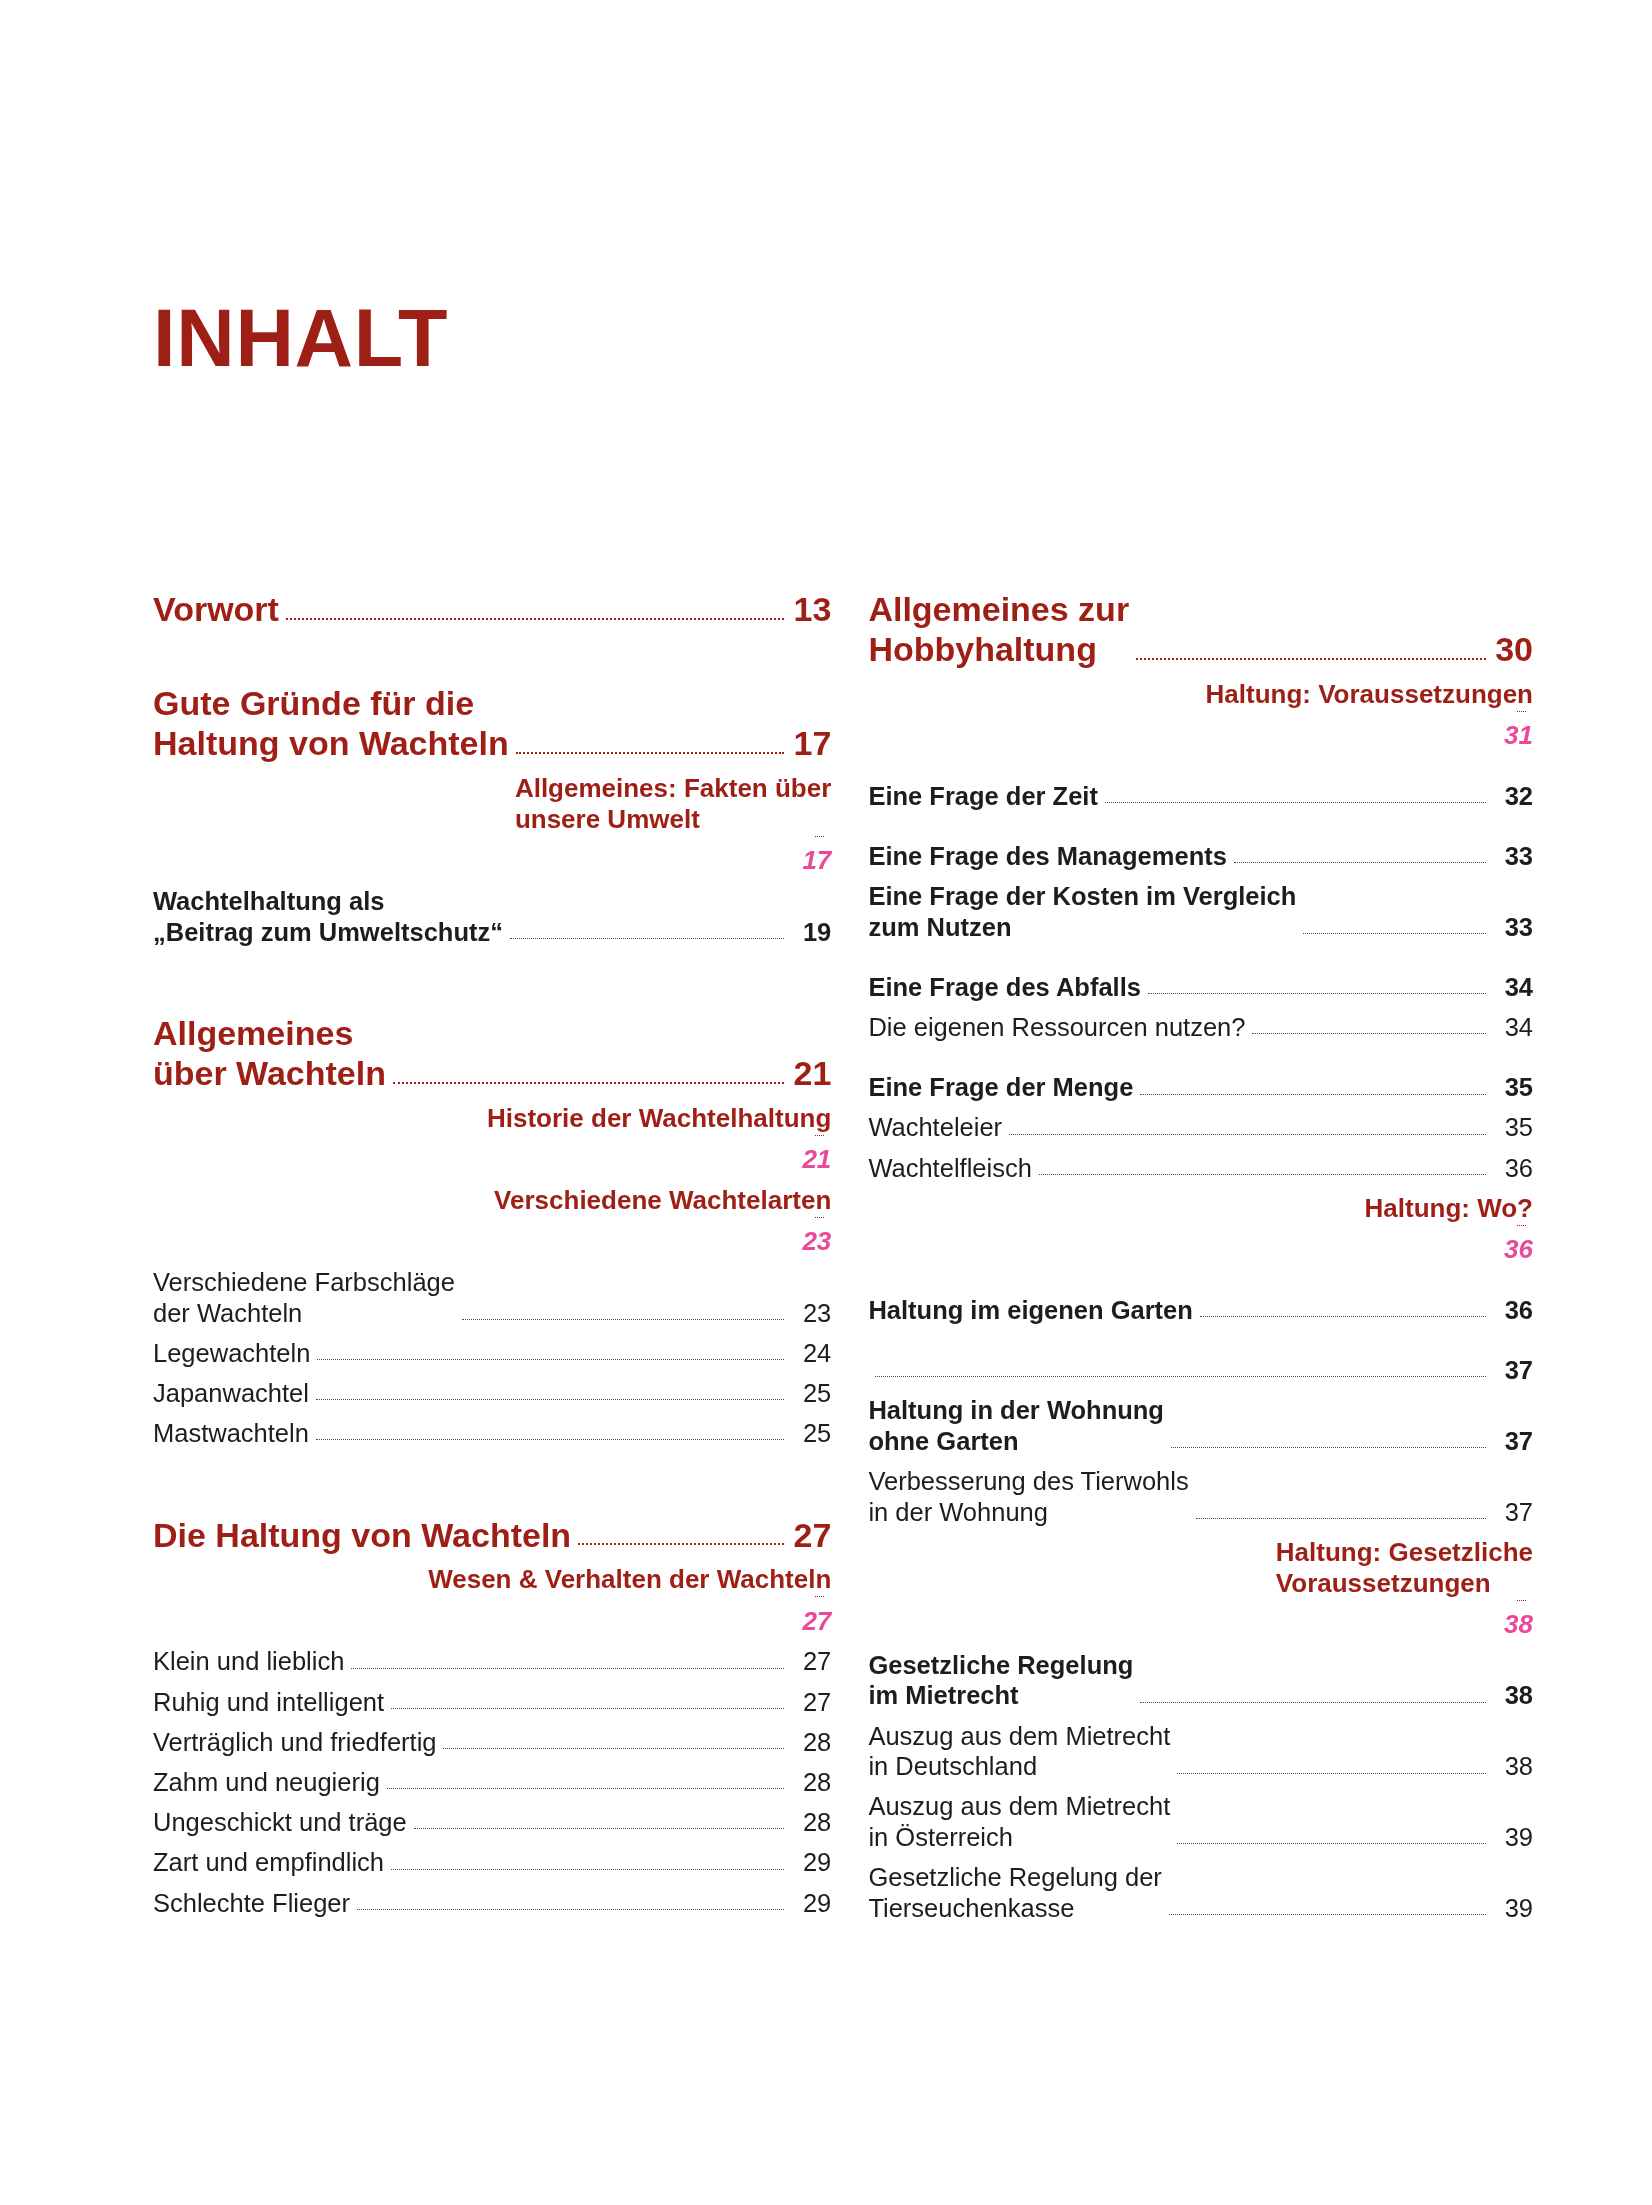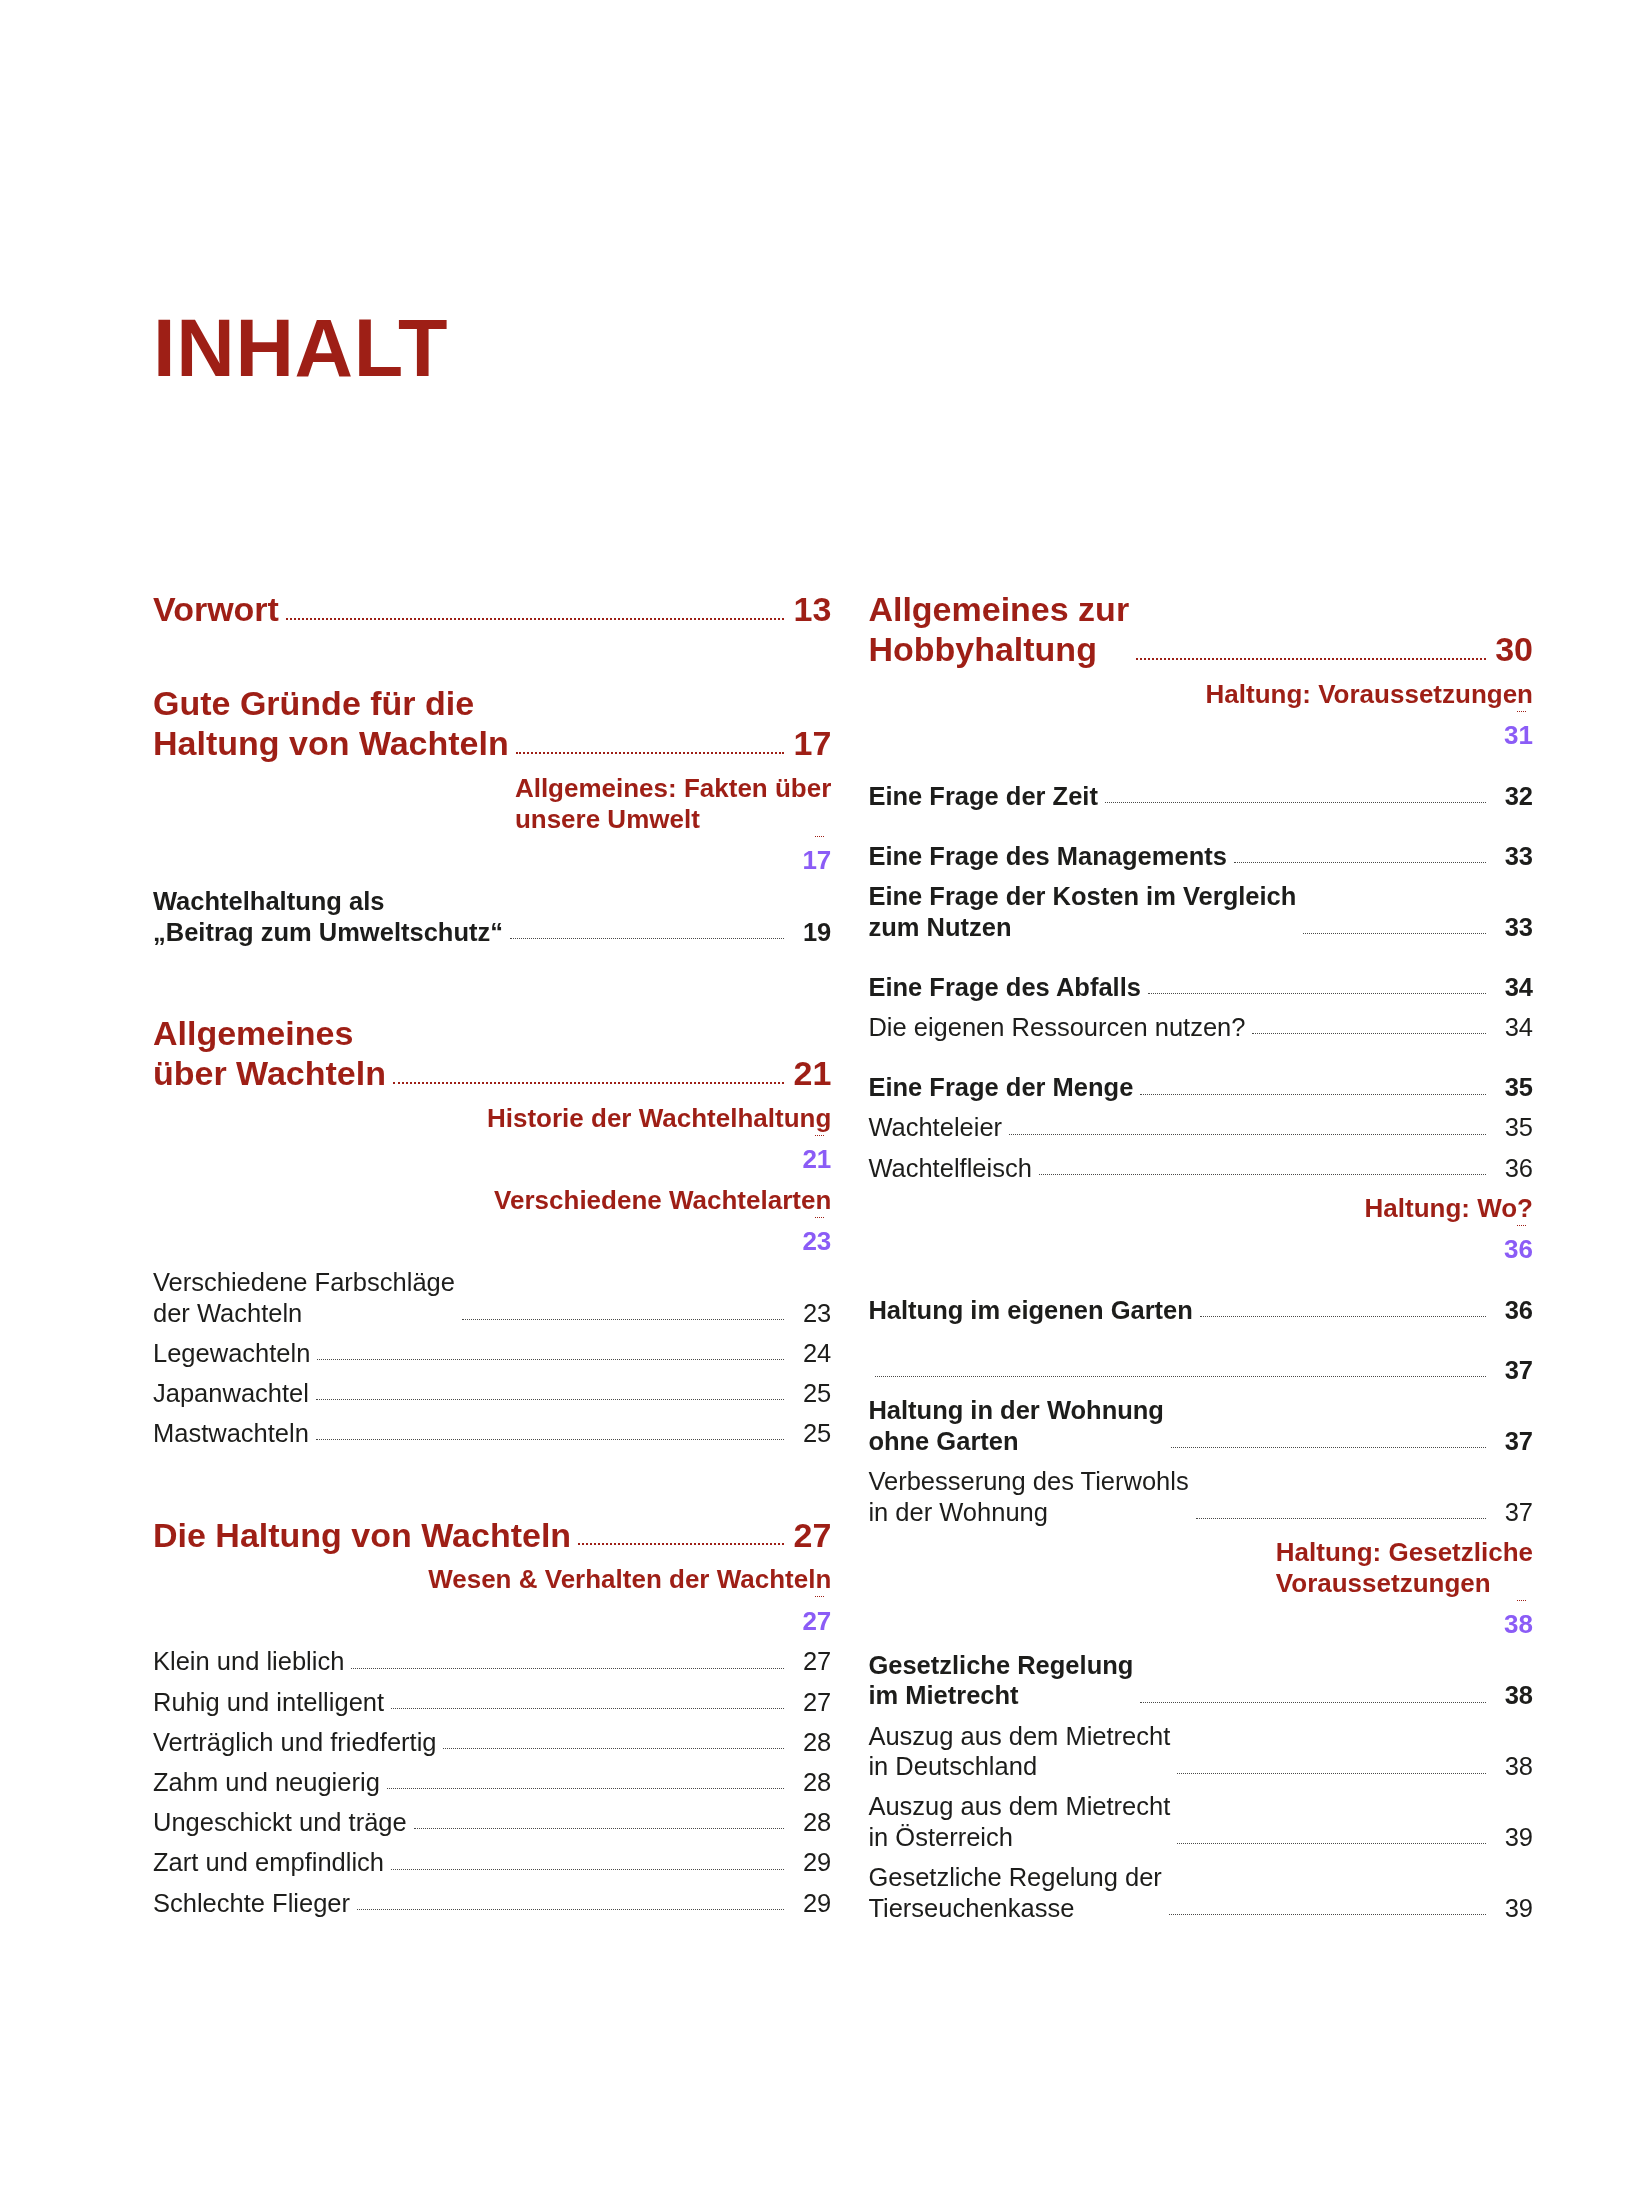--- a/index.html
+++ b/index.html
@@ -16,21 +16,21 @@
   .page {
     position: relative;
     width: 1653px;
     height: 2205px;
     box-sizing: border-box;
     padding: 0;
   }
   .title {
     position: absolute;
     left: 153px;
-    top: 308px;
+    top: 298px;
     font-size: 81px;
     font-weight: 700;
     letter-spacing: 0.7px;
     color: #9e1f16;
     line-height: 1;
   }
   .columns {
     position: absolute;
     left: 0;
     top: 589px;
@@ -86,21 +86,21 @@
   .lvl-h1 .pg { color: #9e1f16; }
 
   .lvl-h2 {
     font-size: 26px;
     font-weight: 700;
     color: #9e1f16;
     line-height: 1.2;
     flex-direction: column;
   }
   .lvl-h2 .leader { border-bottom-color: #9e1f16; margin-bottom: 8.3px; border-bottom-width: 1.4px;}
-  .lvl-h2 .pg { color: #8b5cf6; }
+  .lvl-h2 .pg { color: #ec4899; font-style: italic; }
 
   .lvl-b {
     font-size: 25.5px;
     font-weight: 700;
     color: #1d1d1b;
     line-height: 1.2;
   }
   .lvl-b .leader { border-bottom-color: #4a4a48; margin-bottom: 8.3px; border-bottom-width: 1.4px;}
   .lvl-b .pg { color: #1d1d1b; margin-top: 20px; }
 

